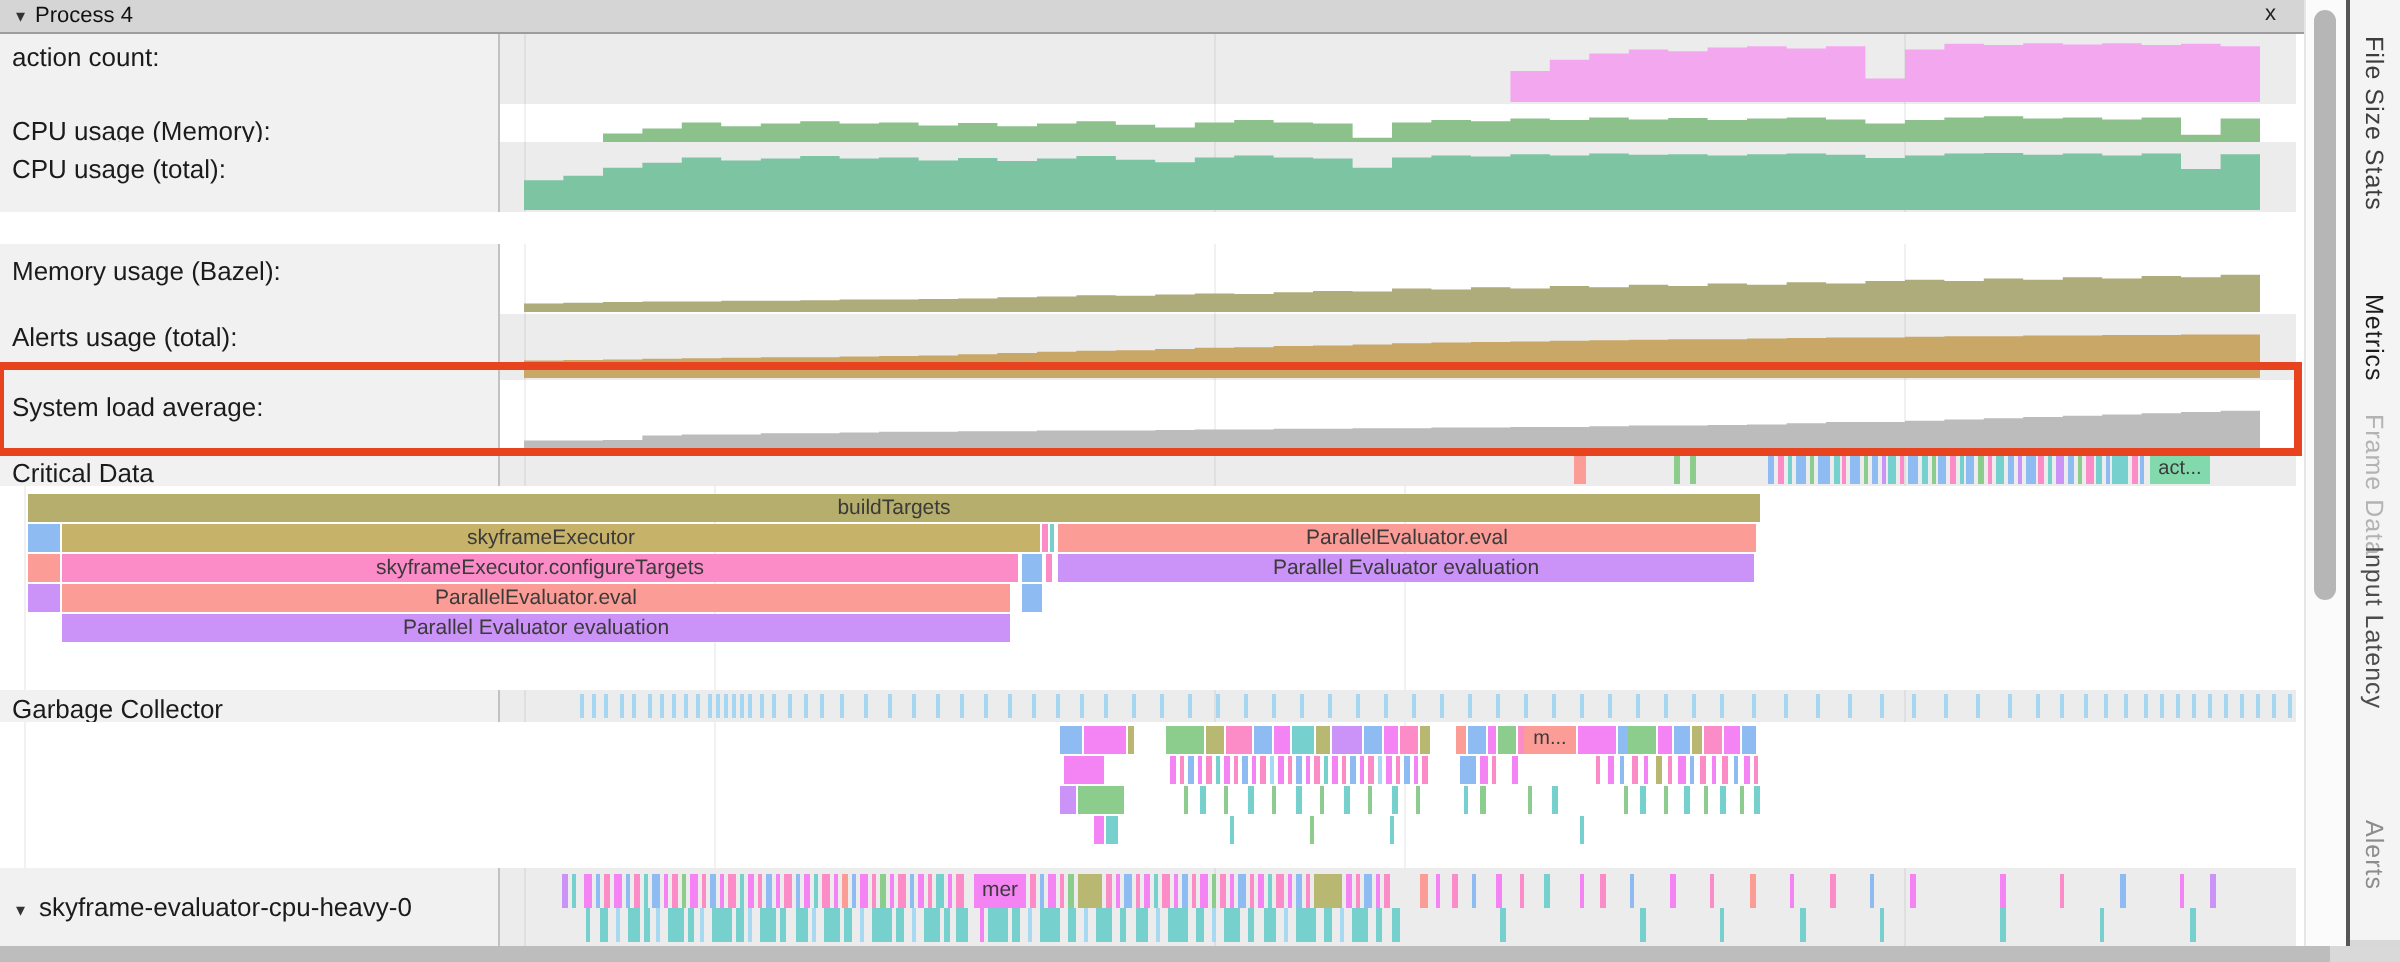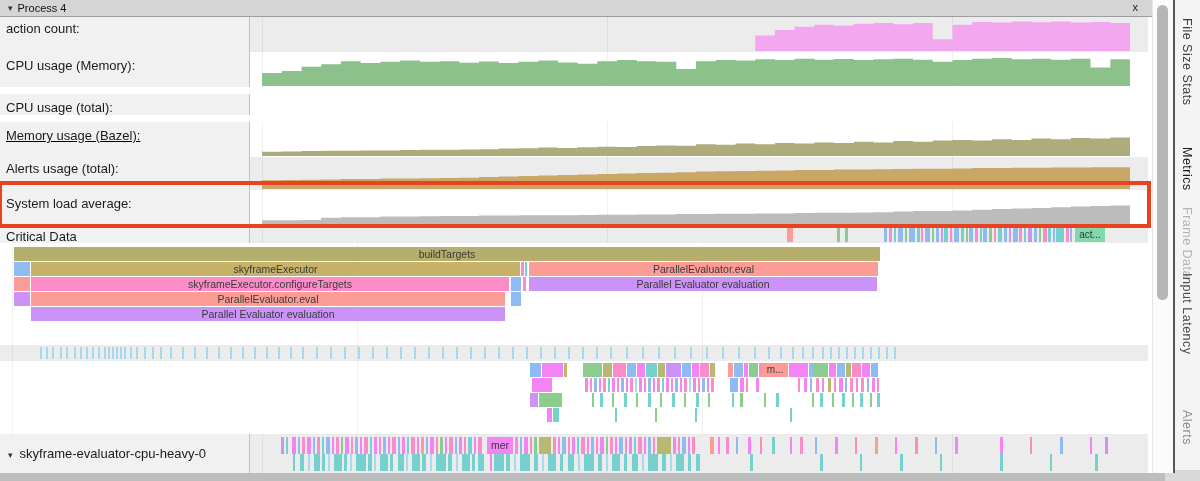--- a/index.html
+++ b/index.html
@@ -14,22 +14,22 @@
   
   .row{position:absolute;left:0;width:1148px;display:flex;}
   .label-cell{width:250px;min-width:250px;background:#f1f1f1;border-right:1px solid #c2c2c2;
               box-sizing:border-box;font-size:13px;color:#1b1b1b;padding:4px 0 0 6px;overflow:hidden;
               white-space:nowrap;}
   .label-cell .tri{font-size:9px;color:#333;margin-right:7px;margin-left:2px;}
   .pad6{padding-top:6px;} .pad10{padding-top:12px;}
   .track{position:relative;flex:1;overflow:hidden;}
   .bg-gray .track{background:#ececec;}
   .bg-white .track{background:#ffffff;}
-  .r-action{top:17px;height:35px;} .r-cpub{top:52px;height:35px;} .r-cput{top:87px;height:35px;align-items:center;}
-  .r-memb{top:122px;height:35px;text-decoration:underline;} .r-memt{top:157px;height:33px;} .r-load{top:190px;height:35px;}
+  .r-action{top:17px;height:35px;} .r-cpub{top:52px;height:35px;} .r-cput{top:71px;height:35px;}
+  .r-memb{top:122px;height:35px;} .r-memt{top:157px;height:33px;} .r-load{top:190px;height:35px;}
   .r-crit{top:225px;height:18px;} .r-main{top:243px;height:102px;} .r-gc{top:345px;height:16px;}
   .r-ev0{top:361px;height:73px;} .r-heavy{top:434px;height:39px;}
   .gridline{position:absolute;top:0;bottom:0;width:1px;background:rgba(0,0,0,0.055);}
   .chart{position:absolute;left:0;bottom:1px;}
   .seg{position:absolute;font-size:10.5px;color:#3a3a3a;text-align:center;overflow:hidden;
        white-space:nowrap;box-sizing:border-box;}
   .tick{position:absolute;}
   
   .hl{position:absolute;left:-2px;top:181px;width:1153px;height:47px;border:4px solid #e8431f;
       box-sizing:border-box;pointer-events:none;}
@@ -208,20 +208,23 @@
         <div class="seg" style="left: 523px; top: 34px; width: 3px; height: 14px; line-height: 14px; font-size: 10.5px; background: rgb(252, 140, 200);"></div>
         <div class="seg" style="left: 529px; top: 34px; width: 348px; height: 14px; line-height: 14px; font-size: 10.5px; background: rgb(203, 146, 248);">Parallel Evaluator evaluation</div>
         <div class="seg" style="left: 14px; top: 49px; width: 16px; height: 14px; line-height: 14px; font-size: 10.5px; background: rgb(203, 146, 248);"></div>
         <div class="seg" style="left: 31px; top: 49px; width: 474px; height: 14px; line-height: 14px; font-size: 10.5px; background: rgb(251, 157, 150);">ParallelEvaluator.eval</div>
         <div class="seg" style="left: 511px; top: 49px; width: 10px; height: 14px; line-height: 14px; font-size: 10.5px; background: rgb(143, 187, 243);"></div>
         <div class="seg" style="left: 31px; top: 64px; width: 474px; height: 14px; line-height: 14px; font-size: 10.5px; background: rgb(203, 146, 248);">Parallel Evaluator evaluation</div>
       </div>
   </div>
 
   <div class="row r-gc bg-gray">
+    <div class="label-cell" style="padding-top:2px">
+      <span>Garbage Collector</span>
+    </div>
     <div class="track">
         <div class="gridline" style="left: 12px;"></div>
         <div class="gridline" style="left: 357px;"></div>
         <div class="gridline" style="left: 702px;"></div>
         <div class="tick" style="left: 40px; top: 2px; width: 2px; height: 12px; background: rgb(166, 215, 242);"></div>
         <div class="tick" style="left: 46px; top: 2px; width: 2px; height: 12px; background: rgb(166, 215, 242);"></div>
         <div class="tick" style="left: 52px; top: 2px; width: 2px; height: 12px; background: rgb(166, 215, 242);"></div>
         <div class="tick" style="left: 60px; top: 2px; width: 2px; height: 12px; background: rgb(166, 215, 242);"></div>
         <div class="tick" style="left: 66px; top: 2px; width: 2px; height: 12px; background: rgb(166, 215, 242);"></div>
         <div class="tick" style="left: 74px; top: 2px; width: 2px; height: 12px; background: rgb(166, 215, 242);"></div>

